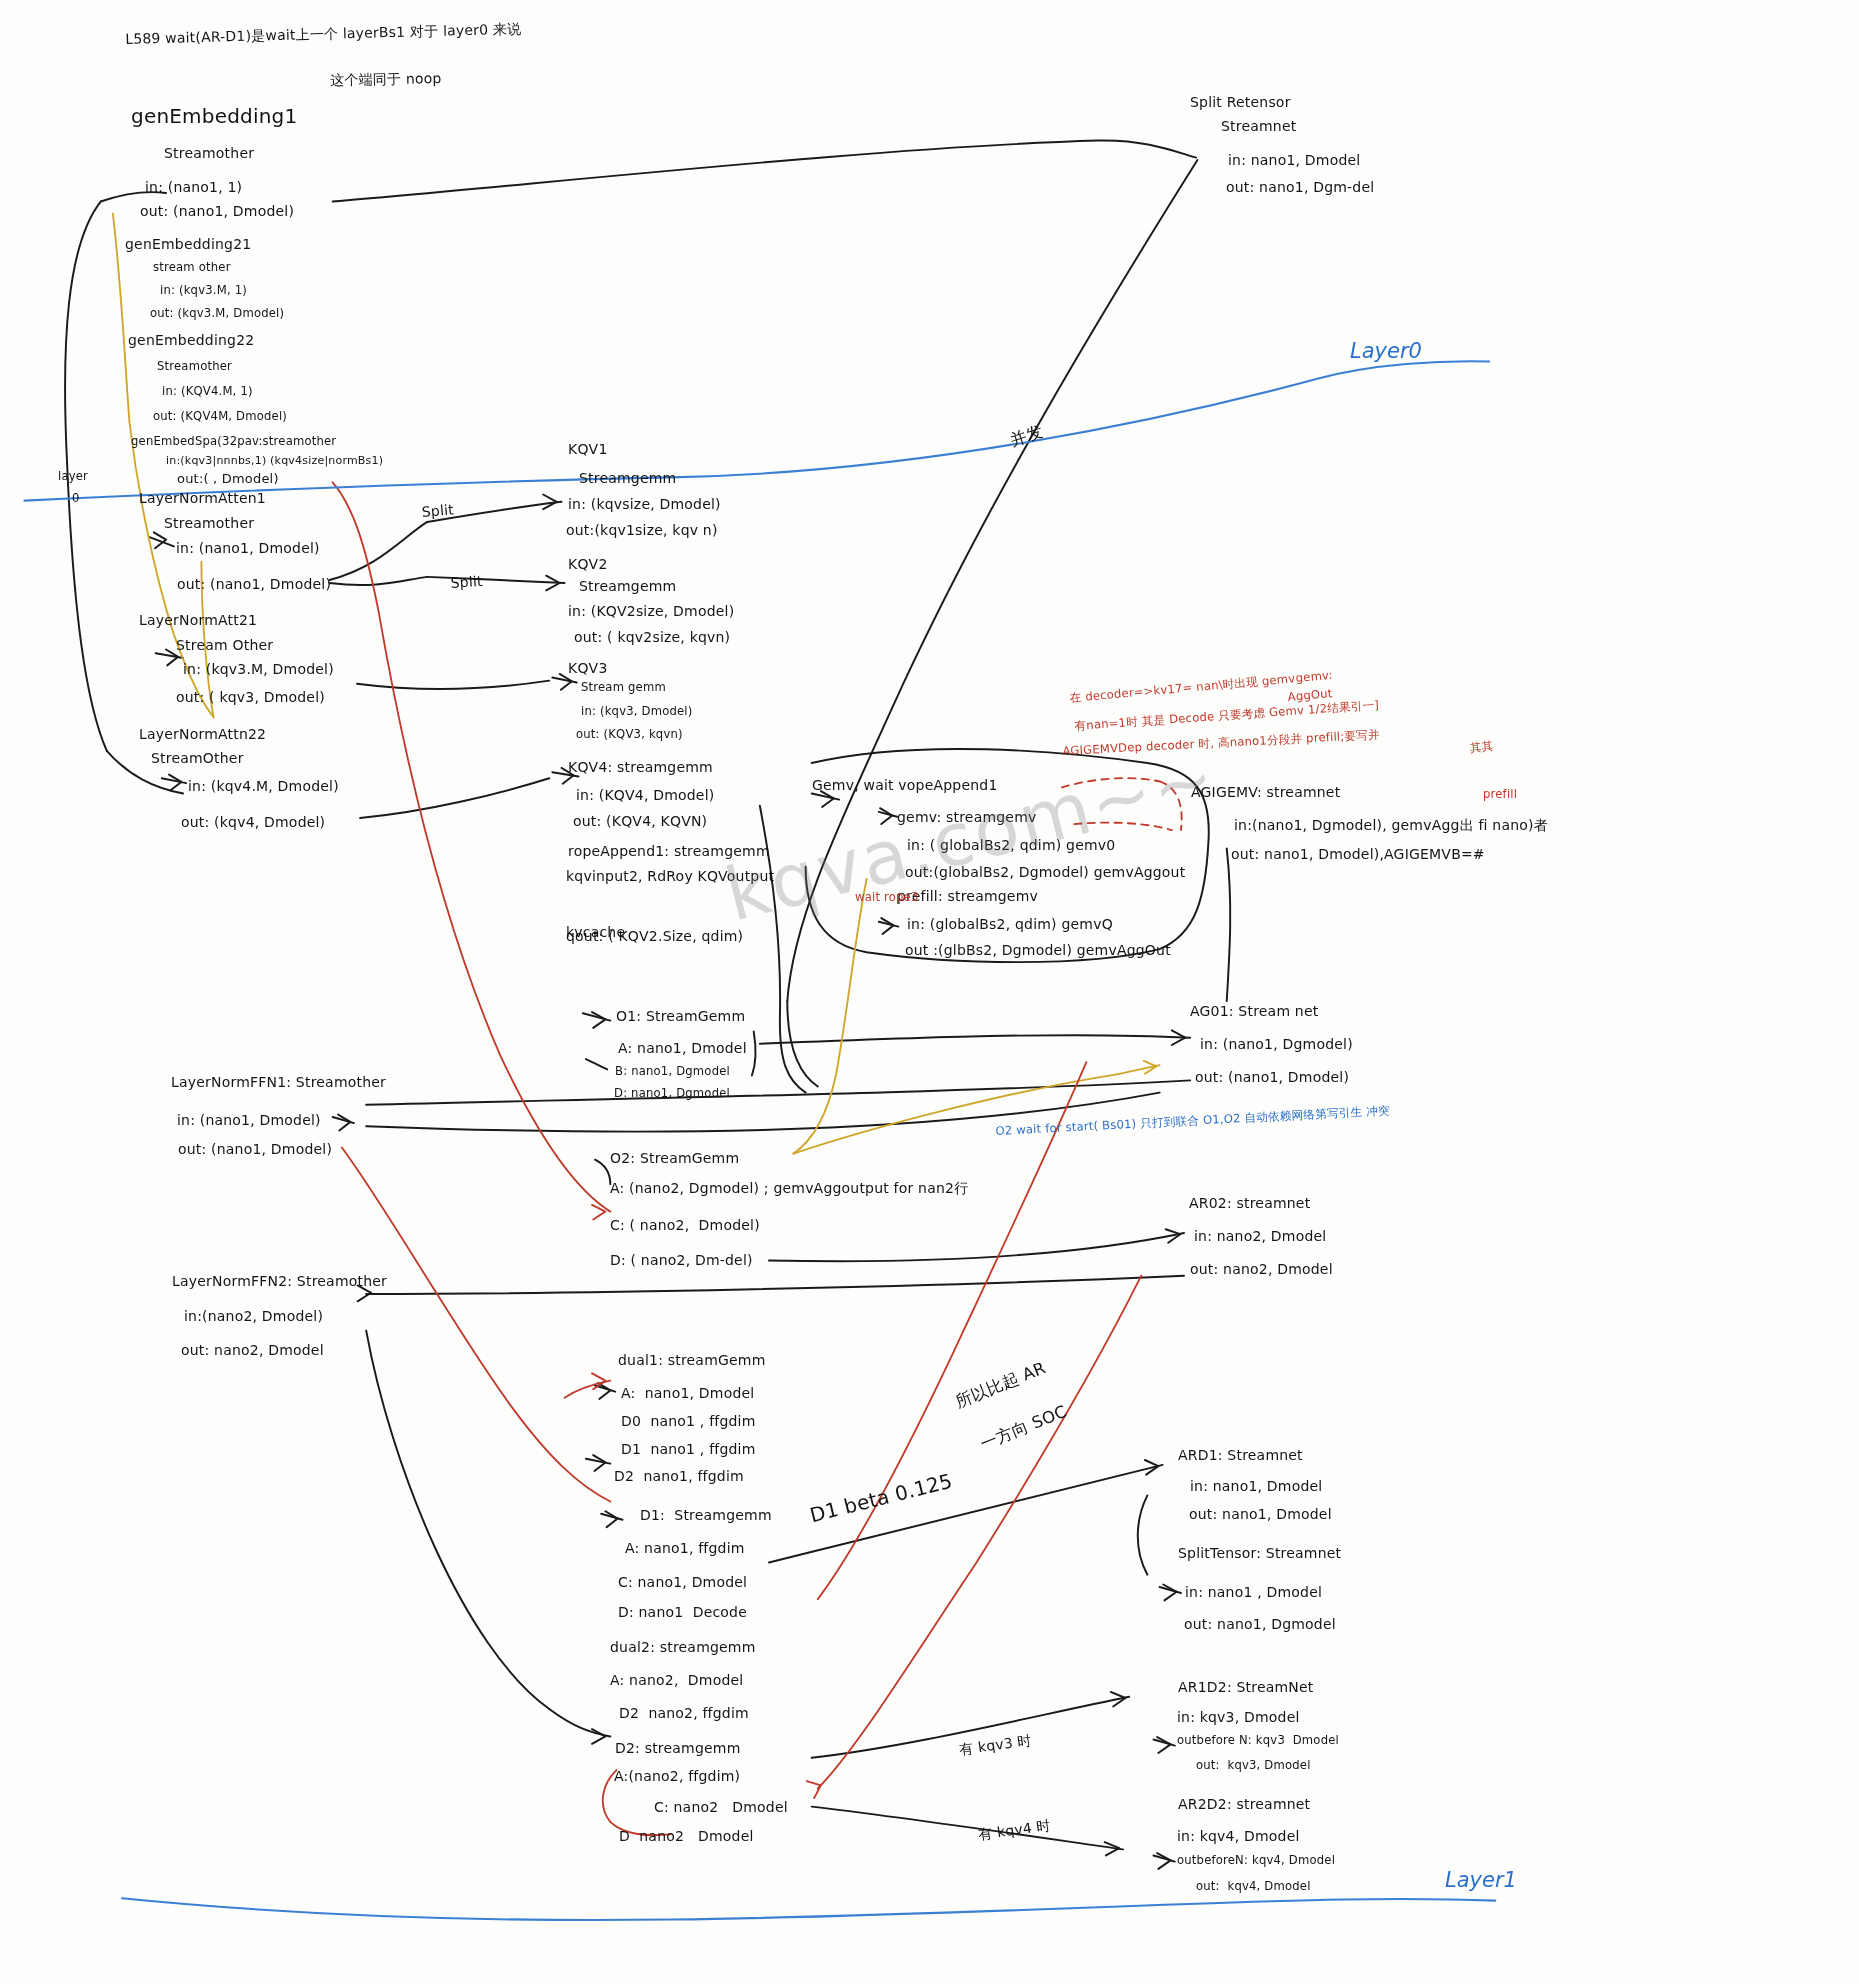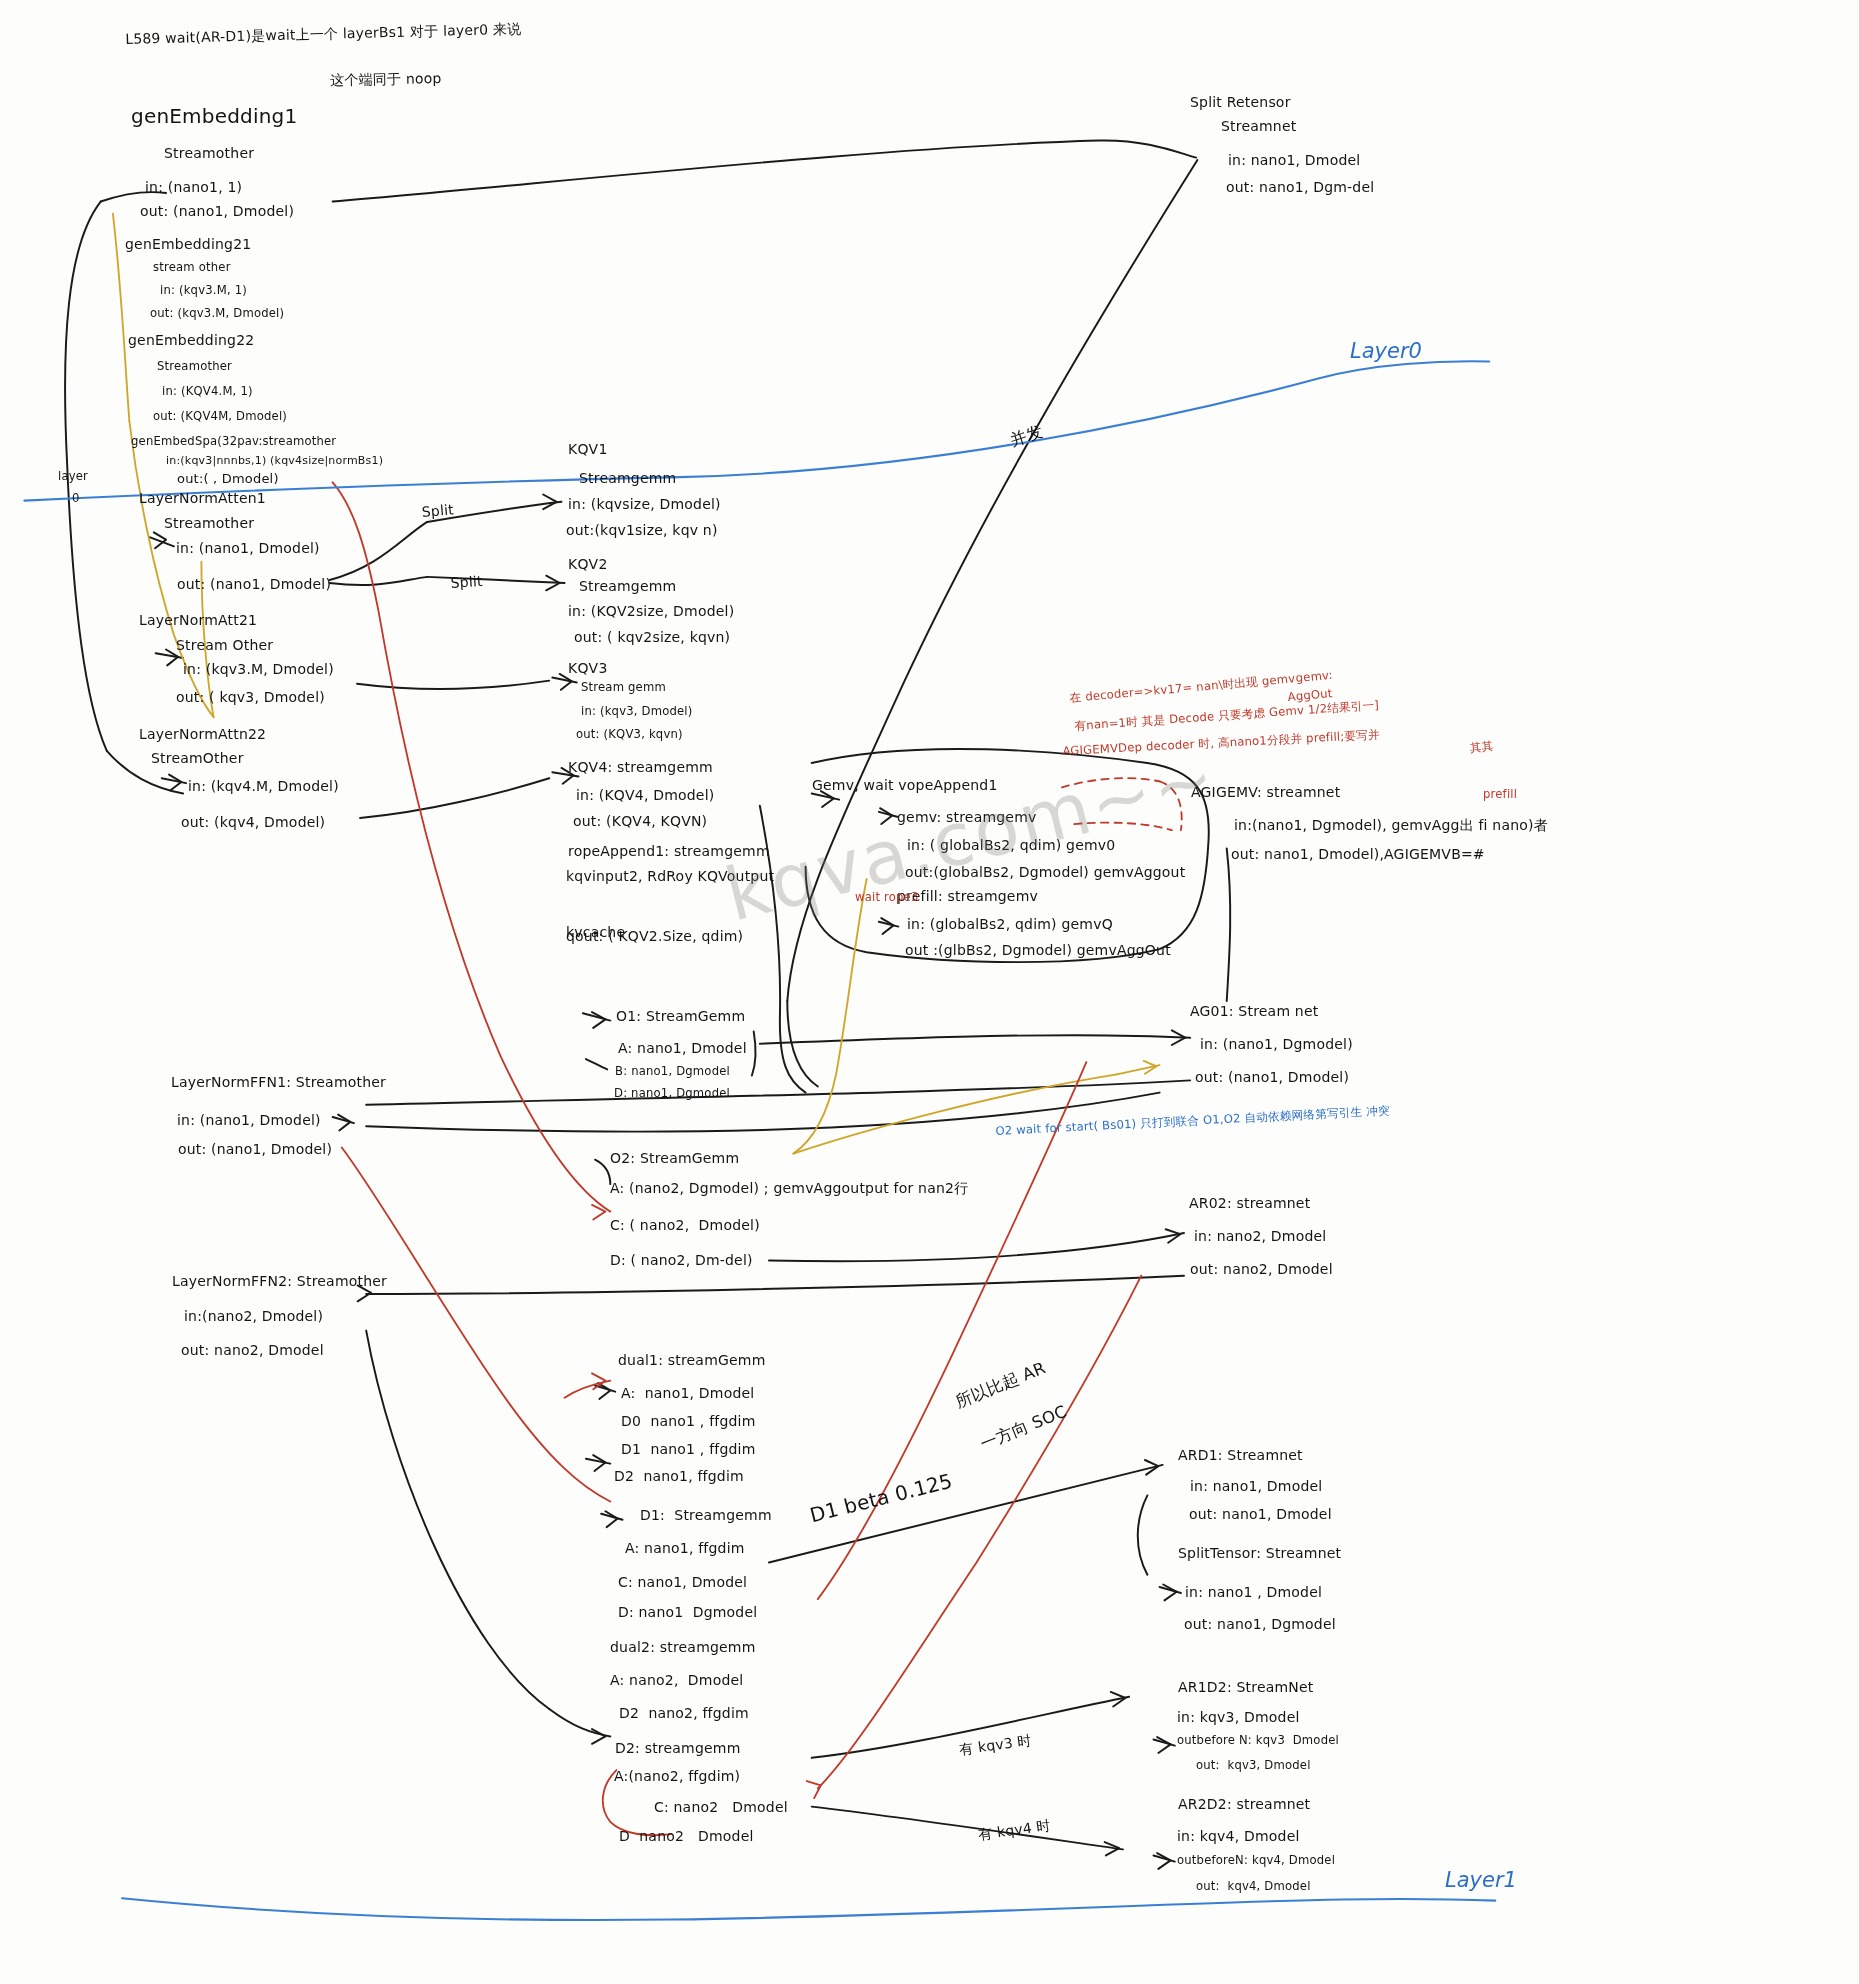--- a/index.html
+++ b/index.html
@@ -321,21 +321,21 @@
 
   <div class="note ink-black s-md" style="left:618px; top:1350px;">dual1: streamGemm</div>
   <div class="note ink-black s-md" style="left:621px; top:1383px;">A:  nano1, Dmodel</div>
   <div class="note ink-black s-md" style="left:621px; top:1411px;">D0  nano1 , ffgdim</div>
   <div class="note ink-black s-md" style="left:621px; top:1439px;">D1  nano1 , ffgdim</div>
   <div class="note ink-black s-md" style="left:614px; top:1466px;">D2  nano1, ffgdim</div>
 
   <div class="note ink-black s-md" style="left:640px; top:1505px;">D1:  Streamgemm</div>
   <div class="note ink-black s-md" style="left:625px; top:1538px;">A: nano1, ffgdim</div>
   <div class="note ink-black s-md" style="left:618px; top:1572px;">C: nano1, Dmodel</div>
-  <div class="note ink-black s-md" style="left:618px; top:1602px;">D: nano1  Dgmodel</div>
+  <div class="note ink-black s-md" style="left:618px; top:1602px;">D: nano1  Decode</div>
 
   <div class="note ink-black s-md" style="left:610px; top:1637px;">dual2: streamgemm</div>
   <div class="note ink-black s-md" style="left:610px; top:1670px;">A: nano2,  Dmodel</div>
   <div class="note ink-black s-md" style="left:619px; top:1703px;">D2  nano2, ffgdim</div>
 
   <div class="note ink-black s-md" style="left:615px; top:1738px;">D2: streamgemm</div>
   <div class="note ink-black s-md" style="left:614px; top:1766px;">A:(nano2, ffgdim)</div>
   <div class="note ink-black s-md" style="left:624px; top:1797px;margin-left:30px;">C: nano2   Dmodel</div>
   <div class="note ink-black s-md" style="left:619px; top:1826px;">D  nano2   Dmodel</div>
 

